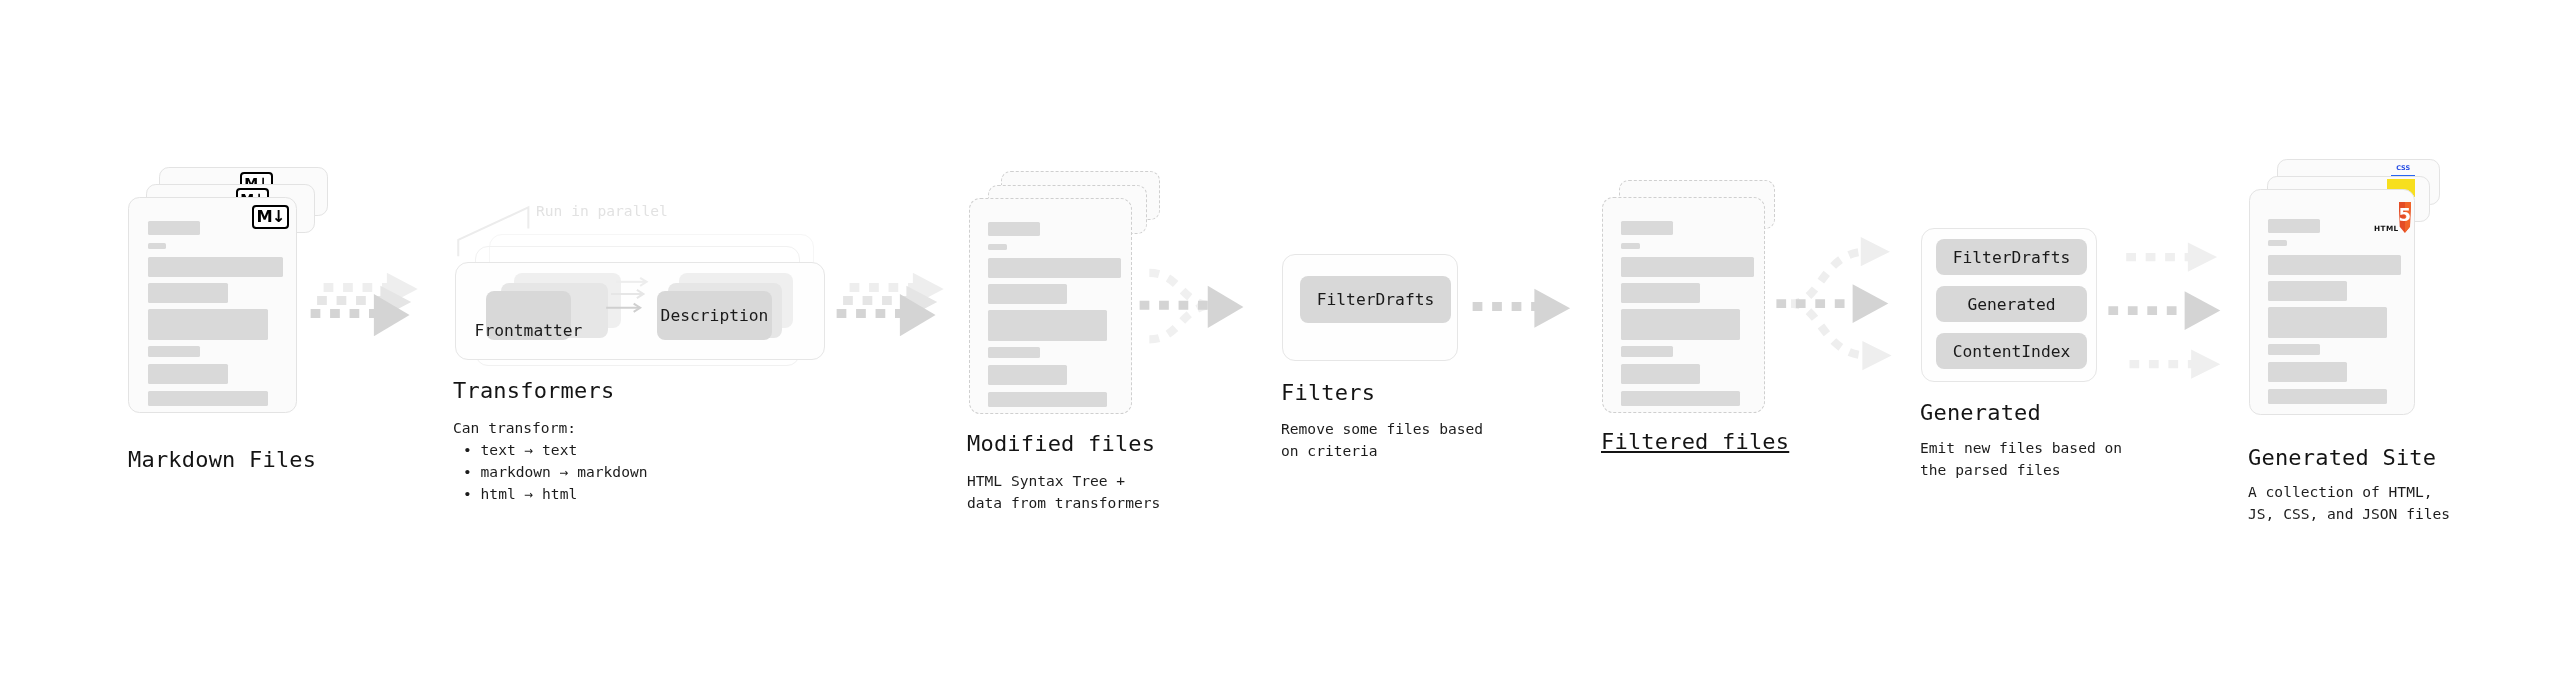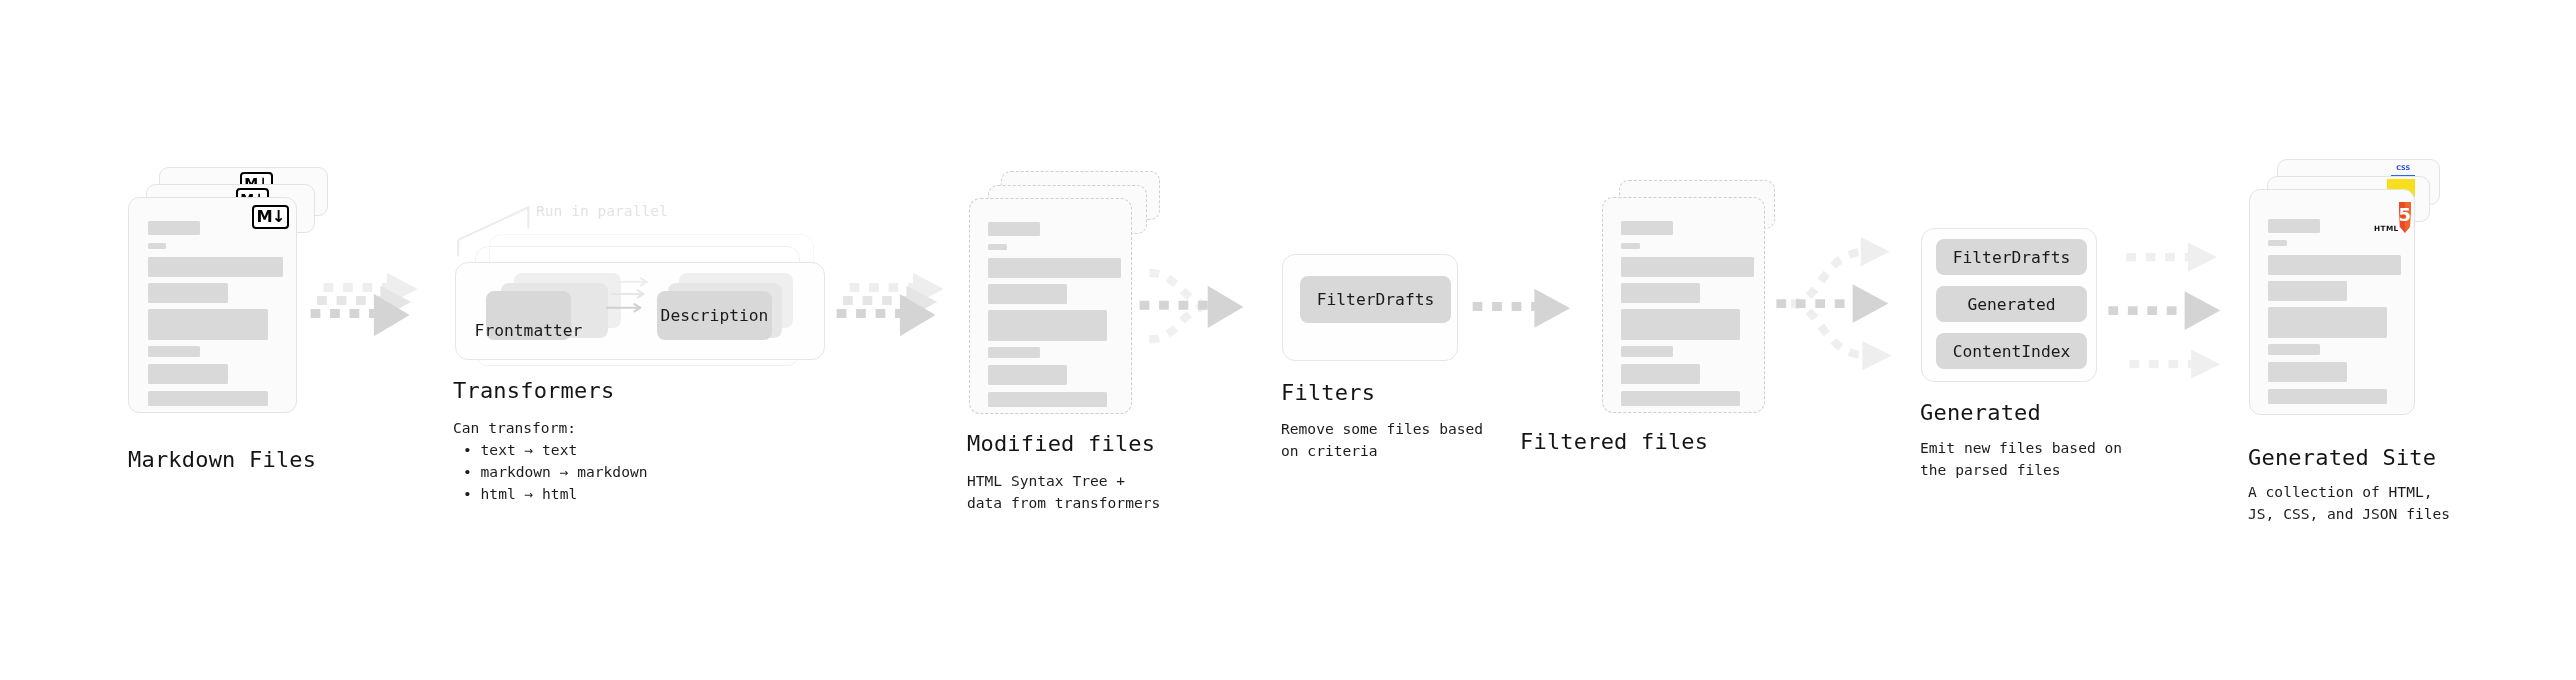--- a/index.html
+++ b/index.html
@@ -310,21 +310,21 @@
       <div class="skel" style="left:18px; top:23px; width:52px; height:14px;"></div>
       <div class="skel" style="left:18px; top:45px; width:18.7px; height:5.7px;"></div>
       <div class="skel" style="left:18px; top:59px; width:133px; height:19.5px;"></div>
       <div class="skel" style="left:18px; top:85px; width:79px; height:20.3px;"></div>
       <div class="skel" style="left:18px; top:111px; width:119px; height:31px;"></div>
       <div class="skel" style="left:18px; top:148px; width:52px; height:11.4px;"></div>
       <div class="skel" style="left:18px; top:166px; width:79px; height:20.3px;"></div>
       <div class="skel" style="left:18px; top:193px; width:119px; height:14.6px;"></div>
     </div>
 
-    <div class="title" style="left:1520px; top:429px;">Filtered files</div>
+    <div class="title" style="left:1601px; top:429px;text-decoration:underline;">Filtered files</div>
   </div>
 
   <svg class="arrow-svg" style="left:1776px; top:229px;" width="163" height="146" viewBox="0 0 200 180">
     <g stroke="#eeeeee" stroke-width="10" stroke-dasharray="12 12" fill="none">
       <path d="M18 92 C 54 92, 58 28, 110 28"></path>
     </g>
     <polygon points="104,10 140,28 104,46" fill="#eeeeee"></polygon>
     <g stroke="#eeeeee" stroke-width="10" stroke-dasharray="12 12" fill="none">
       <path d="M18 92 C 54 92, 58 156, 112 156"></path>
     </g>

